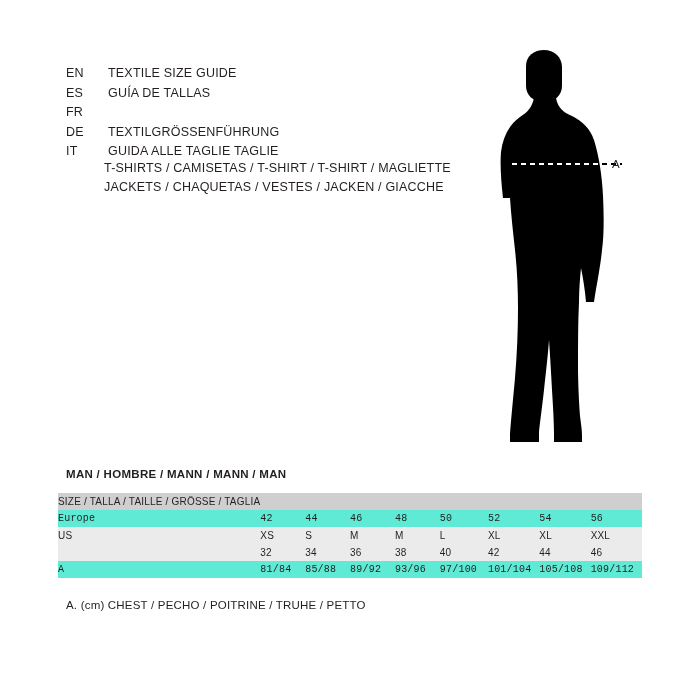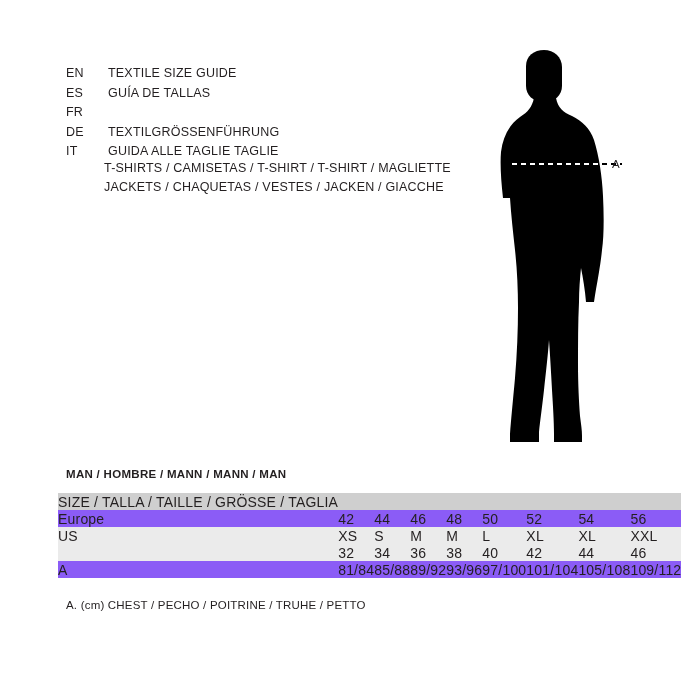--- a/index.html
+++ b/index.html
@@ -88,38 +88,38 @@
     letter-spacing: .3px;
     white-space: nowrap;
   }
 
   table.size-table {
     position: absolute;
     left: 58px;
     top: 493px;
     width: 584px;
     border-collapse: collapse;
-    font-size: 14px;
+    font-size: 10px;
     letter-spacing: .2px;
   }
   table.size-table th,
   table.size-table td {
     padding: 0;
     height: 17px;
     font-weight: normal;
     text-align: left;
     vertical-align: middle;
     white-space: nowrap;
   }
   table.size-table th.head-cell {
     font-weight: normal;
   }
   tr.row-head td, tr.row-head th { background: #cfcfcf; }
   tr.row-alt td { background: #ebebeb; }
-  tr.row-plain td { background: #8b5cf6; }
+  tr.row-plain td { background: #5eead4; font-family: Liberation Mono, monospace; }
 
   td.label-col, th.label-col {
     width: 104px;
     padding-left: 9px;
   }
   td.val, th.val {
     width: 60px;
   }
 
   .footnote {

